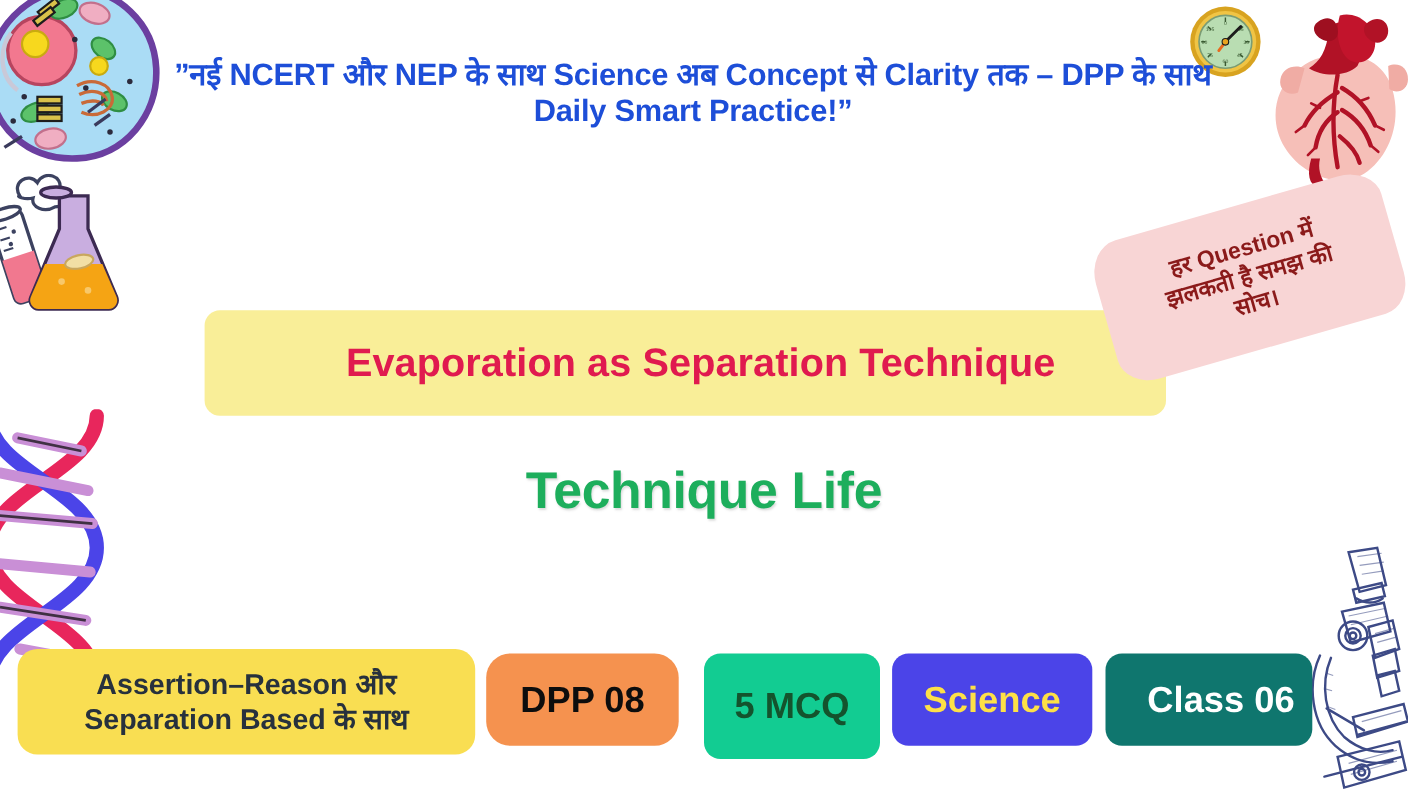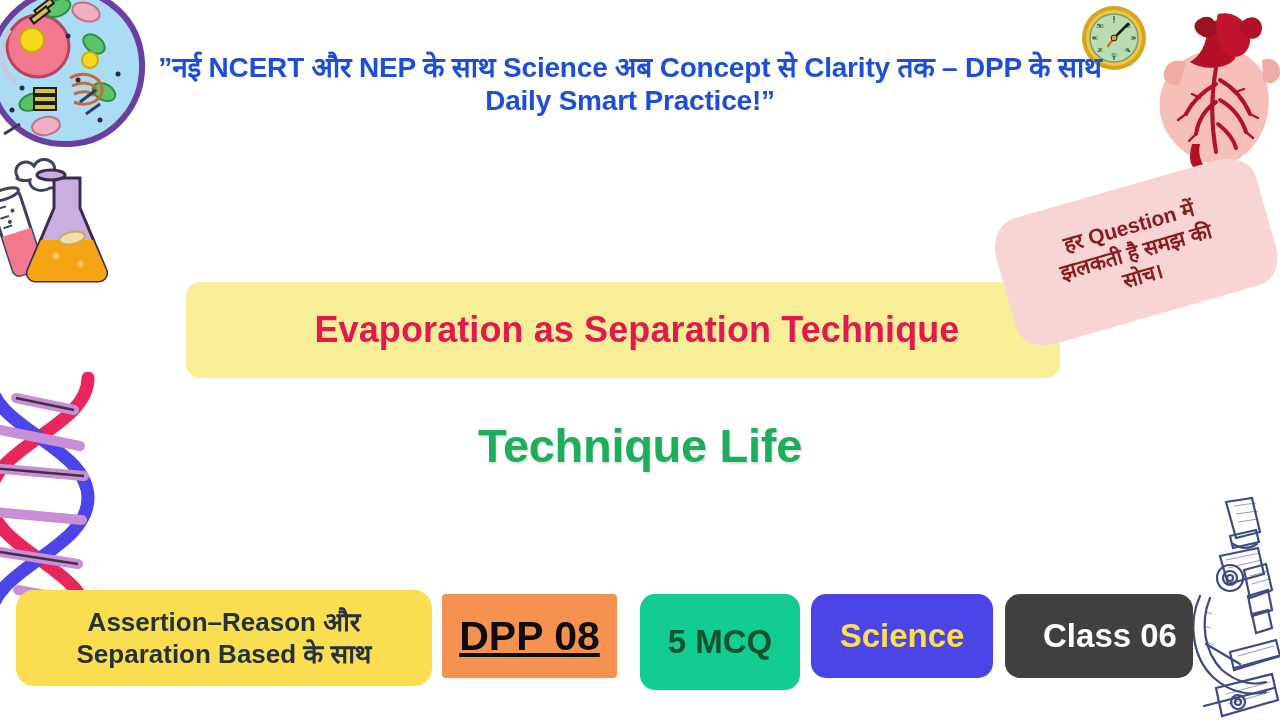--- a/index.html
+++ b/index.html
@@ -143,23 +143,22 @@
     line-height: 1.24;
     flex-direction: column;
     border-radius: 18px;
   }
 
   #badge-dpp {
     left: 442px; top: 6px;
     width: 175px; height: 84px;
     background: #f5924f;
     color: #0d0d0d;
-    font-size: 41px;
-    border-radius: 4px;
-    text-decoration: underline;
+    font-size: 33px;
+    border-radius: 22px;
   }
 
   #badge-mcq {
     left: 640px; top: 6px;
     width: 160px; height: 96px;
     background: #12cc92;
     color: #14532d;
     font-size: 33px;
     border-radius: 15px;
   }
@@ -169,21 +168,21 @@
     width: 182px; height: 84px;
     background: #4b44e8;
     color: #fde047;
     font-size: 33px;
     border-radius: 15px;
   }
 
   #badge-class {
     left: 1005px; top: 6px;
     width: 188px; height: 84px;
-    background: #404040;
+    background: #0f766e;
     color: #ffffff;
     font-size: 33px;
     border-radius: 15px;
     padding-left: 22px;
   }
 </style>
 </head>
 <body>
 
 <div id="poster">

